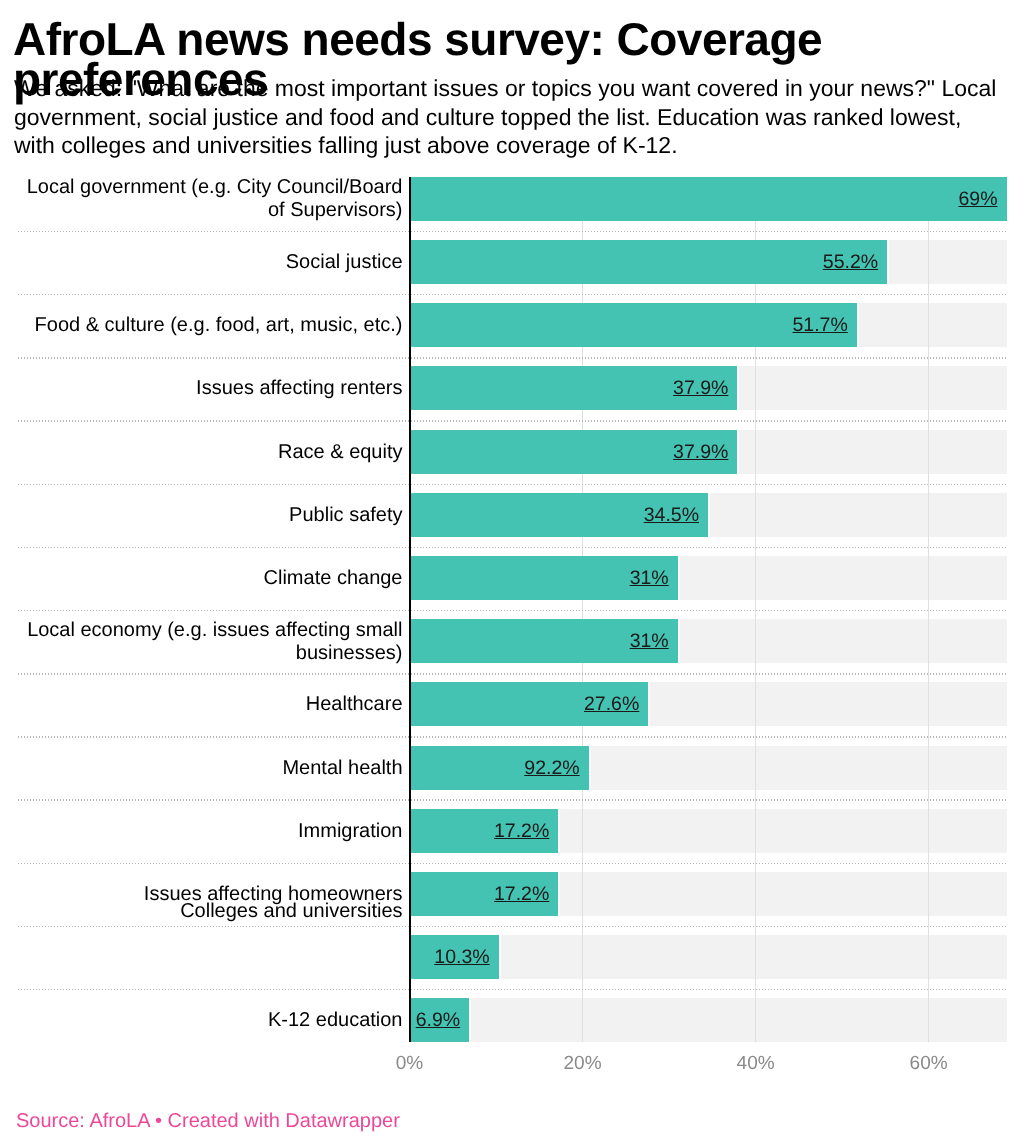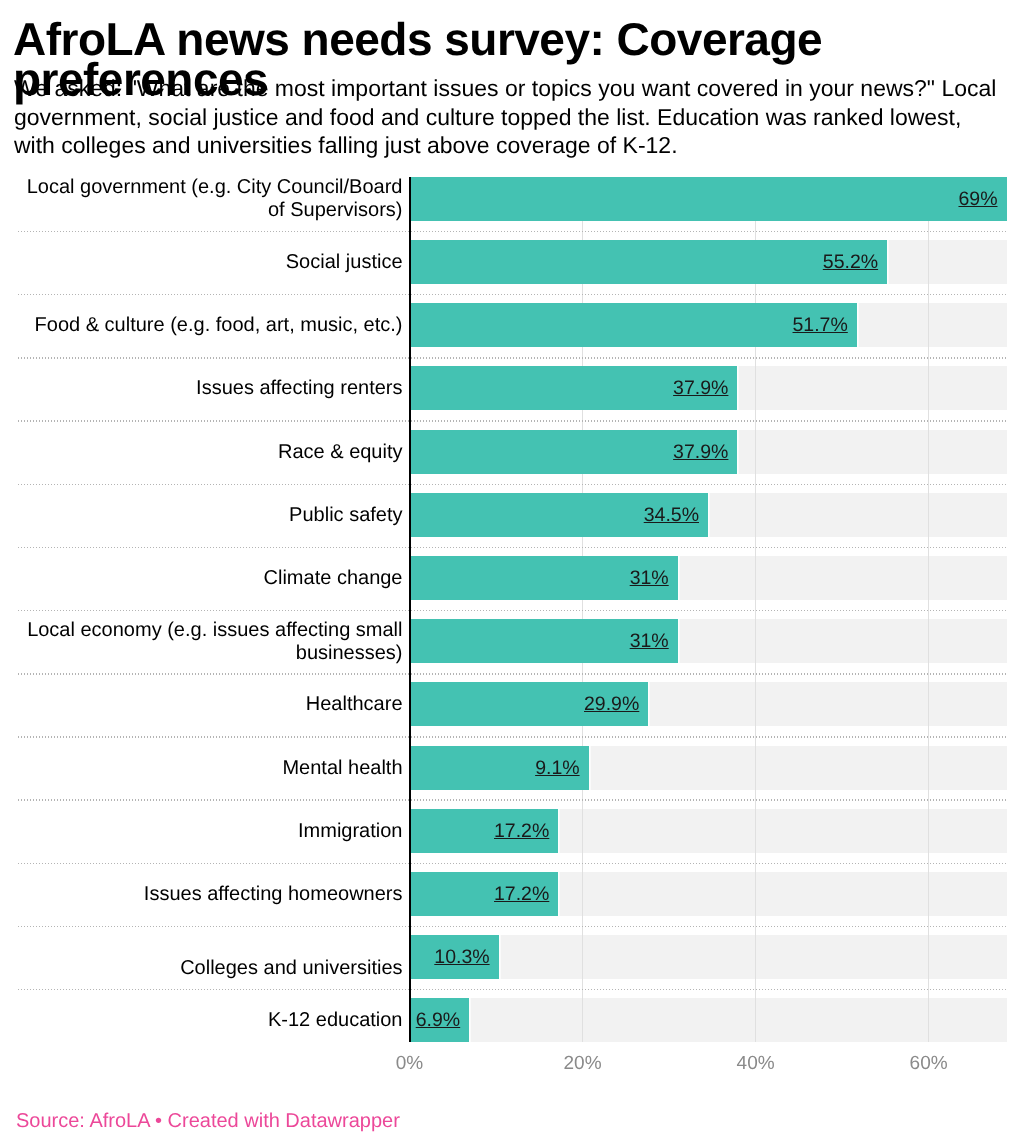--- a/index.html
+++ b/index.html
@@ -90,28 +90,28 @@
         <div class="barval" style="top:366.44px;left:409.5px;width:318.9173913043478px">37.9%</div>
         <div class="rowlabel" style="top:429.62px">Race &amp; equity</div>
         <div class="barval" style="top:429.62px;left:409.5px;width:318.9173913043478px">37.9%</div>
         <div class="rowlabel" style="top:492.79999999999995px">Public safety</div>
         <div class="barval" style="top:492.79999999999995px;left:409.5px;width:289.5px">34.5%</div>
         <div class="rowlabel" style="top:555.98px">Climate change</div>
         <div class="barval" style="top:555.98px;left:409.5px;width:259.2173913043478px">31%</div>
         <div class="rowlabel" style="top:619.16px">Local economy (e.g. issues affecting small businesses)</div>
         <div class="barval" style="top:619.16px;left:409.5px;width:259.2173913043478px">31%</div>
         <div class="rowlabel" style="top:682.34px">Healthcare</div>
-        <div class="barval" style="top:682.34px;left:409.5px;width:229.8px">29.9%</div>
+        <div class="barval" style="top:682.34px;left:409.5px;width:229.8px">27.6%</div>
         <div class="rowlabel" style="top:745.52px">Mental health</div>
-        <div class="barval" style="top:745.52px;left:409.5px;width:170.1px">9.1%</div>
+        <div class="barval" style="top:745.52px;left:409.5px;width:170.1px">92.2%</div>
         <div class="rowlabel" style="top:808.6999999999999px">Immigration</div>
         <div class="barval" style="top:808.6999999999999px;left:409.5px;width:139.8173913043478px">17.2%</div>
         <div class="rowlabel" style="top:871.88px">Issues affecting homeowners</div>
         <div class="barval" style="top:871.88px;left:409.5px;width:139.8173913043478px">17.2%</div>
-        <div class="rowlabel" style="top:946px">Colleges and universities</div>
+        <div class="rowlabel" style="top:889px">Colleges and universities</div>
         <div class="barval" style="top:935.06px;left:409.5px;width:80.11739130434783px">10.3%</div>
         <div class="rowlabel" style="top:998.24px">K-12 education</div>
         <div class="barval" style="top:998.24px;left:409.5px;width:50.7px">6.9%</div>
       </div>
       <div class="layer">
         <div class="axlabel" style="left:349.5px;width:120px;top:1053px">0%</div>
         <div class="axlabel" style="left:522.5434782608695px;width:120px;top:1053px">20%</div>
         <div class="axlabel" style="left:695.5869565217391px;width:120px;top:1053px">40%</div>
         <div class="axlabel" style="left:868.6304347826086px;width:120px;top:1053px">60%</div>
         <div class="zeroline" style="top:176.9px;height:865.34px"></div>

